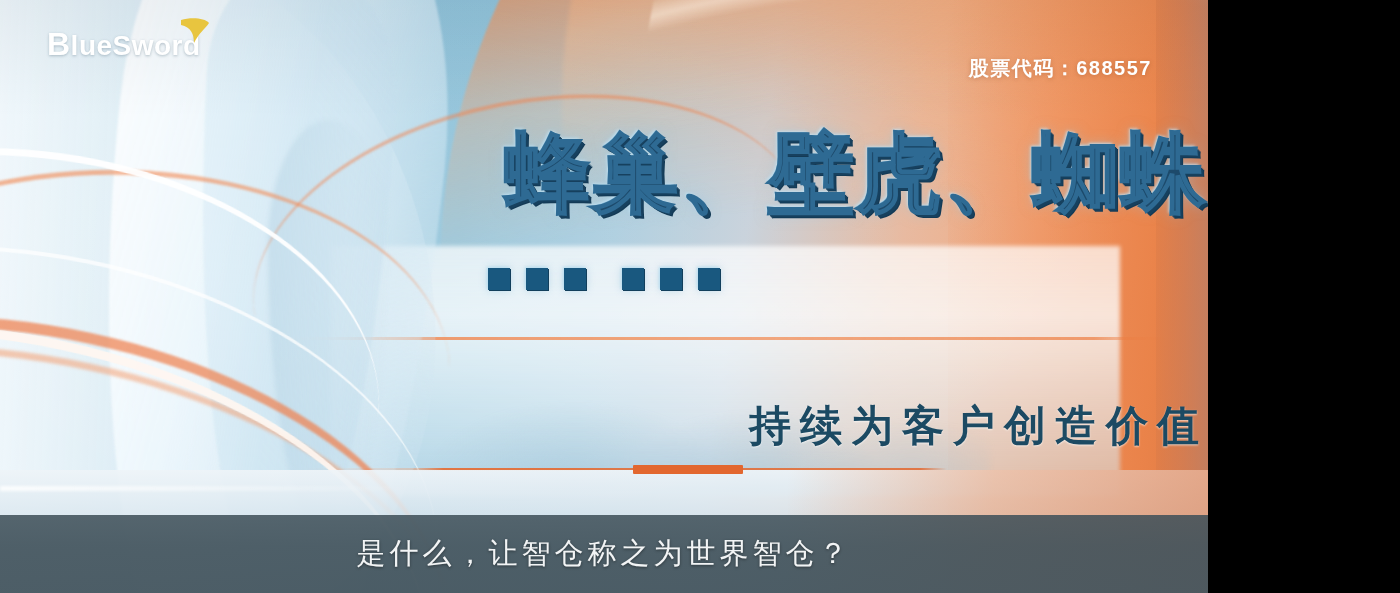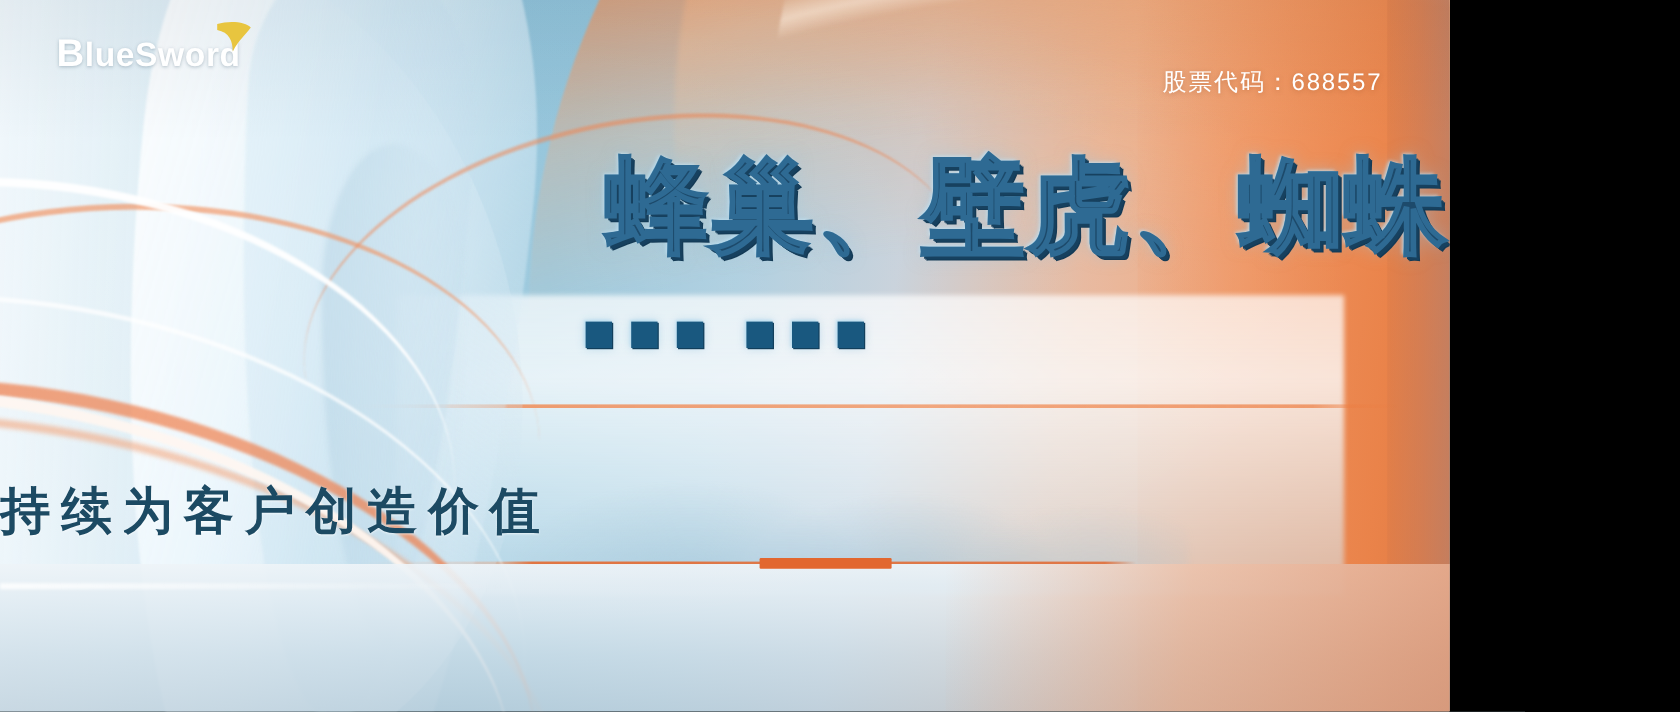--- a/index.html
+++ b/index.html
@@ -266,21 +266,21 @@
     white-space:nowrap;
   }
   #logo .swoosh {
     position:absolute; left:131px; top:-12px;
     width:34px; height:30px;
   }
 
   
   #stock-code {
     position:absolute; right:56px; top:55px;
-    font-size:20px; font-weight:400;
+    font-size:20px; font-weight:700;
     letter-spacing:1.5px;
     color:#ffffff;
     text-shadow:0 1px 4px rgba(150,80,40,.40);
     white-space:nowrap;
   }
 
   
   #headline {
     position:absolute; left:0; right:0; top:128px;
     text-align:right;
@@ -316,21 +316,21 @@
     background:#19587f;
     box-shadow:
       1px 1px 0 #123f5c,
       -1px -1px 2px rgba(180,220,240,.8),
       0 0 8px rgba(120,180,214,.45);
   }
 
   
   #subtitle {
     position:absolute; left:0; right:0; top:398px;
-    text-align:left;
+    text-align:right;
   }
   #subtitle .text {
     display:inline-block;
     font-family:"DejaVu Serif", "Liberation Serif", serif;
     font-weight:700;
     font-size:42px;
     letter-spacing:9px;
     color:#1c4a63;
     text-shadow:0 1px 2px rgba(255,255,255,.65);
     white-space:nowrap;
@@ -437,14 +437,17 @@
 
   <div id="subtitle">
     <div class="text">持续为客户创造价值</div>
   </div>
 
   <div id="divider">
     <div class="thin"></div>
     <div class="thick"></div>
   </div>
 
+  <div id="caption-bar">
+    <div class="ctext">是什么，让智仓称之为世界智仓？</div>
+  </div>
 
 </div>
 
 </body></html>

